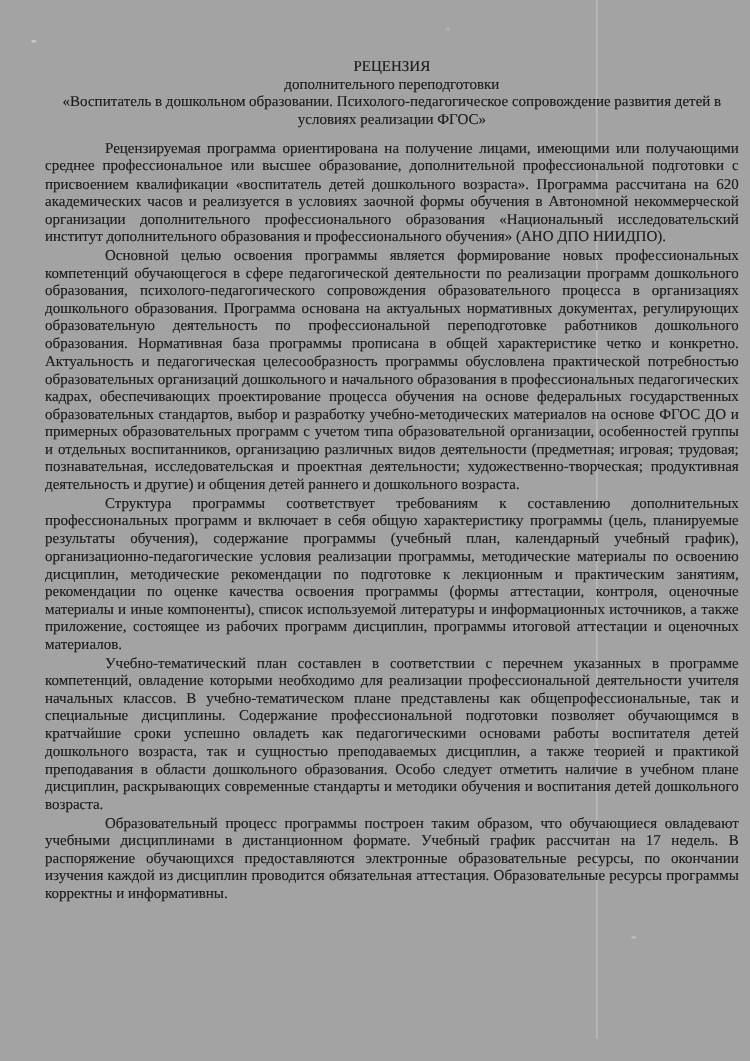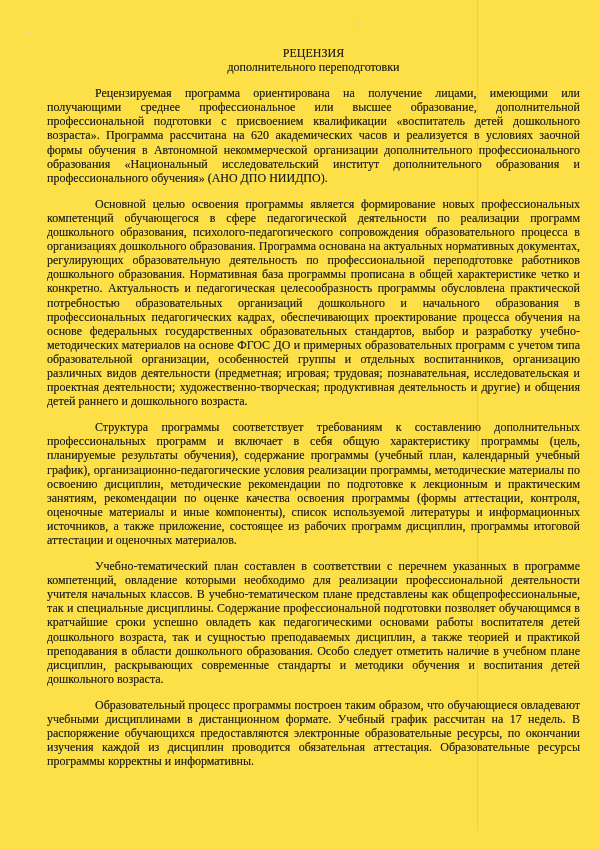--- a/index.html
+++ b/index.html
@@ -10,21 +10,21 @@
   body {
     width: 600px;
     height: 849px;
     position: relative;
     overflow: hidden;
     font-family: "Liberation Serif", "DejaVu Serif", serif;
   }
   .page {
     position: absolute;
     inset: 0;
-    background: #fde047;
+    background: #a3a3a3;
   }
   
   .scan-line {
     position: absolute;
     left: 477px;
     top: 0;
     width: 1px;
     height: 831px;
     background: #c6c6c6;
     opacity: 0.85;
@@ -54,21 +54,21 @@
     text-shadow: 0 0 0.4px rgba(20,20,20,0.5);
   }
   .heading {
     text-align: center;
     margin: 0 0 9px 0;
   }
   .heading div {
     margin: 0;
   }
   .body-text p {
-    margin: 12px;
+    margin: 1px;
     text-align: justify;
     text-indent: 48px;
   }
 </style>
 </head>
 <body>
 
 <div class="page">
 
   <div class="scan-line"></div>
@@ -76,20 +76,21 @@
   <div class="speck speck-2"></div>
   <div class="speck speck-3"></div>
   <div class="speck speck-4"></div>
   <div class="speck speck-5"></div>
 
   <div class="content">
 
     <div class="heading">
       <div>РЕЦЕНЗИЯ</div>
       <div>дополнительного переподготовки</div>
+      <div>«Воспитатель в дошкольном образовании. Психолого-педагогическое сопровождение развития детей в условиях реализации ФГОС»</div>
     </div>
 
     <div class="body-text">
       <p>Рецензируемая программа ориентирована на получение лицами, имеющими или получающими среднее профессиональное или высшее образование, дополнительной профессиональной подготовки с присвоением квалификации «воспитатель детей дошкольного возраста». Программа рассчитана на 620 академических часов и реализуется в условиях заочной формы обучения в Автономной некоммерческой организации дополнительного профессионального образования «Национальный исследовательский институт дополнительного образования и профессионального обучения» (АНО ДПО НИИДПО).</p>
       <p>Основной целью освоения программы является формирование новых профессиональных компетенций обучающегося в сфере педагогической деятельности по реализации программ дошкольного образования, психолого-педагогического сопровождения образовательного процесса в организациях дошкольного образования. Программа основана на актуальных нормативных документах, регулирующих образовательную деятельность по профессиональной переподготовке работников дошкольного образования. Нормативная база программы прописана в общей характеристике четко и конкретно. Актуальность и педагогическая целесообразность программы обусловлена практической потребностью образовательных организаций дошкольного и начального образования в профессиональных педагогических кадрах, обеспечивающих проектирование процесса обучения на основе федеральных государственных образовательных стандартов, выбор и разработку учебно-методических материалов на основе ФГОС ДО и примерных образовательных программ с учетом типа образовательной организации, особенностей группы и отдельных воспитанников, организацию различных видов деятельности (предметная; игровая; трудовая; познавательная, исследовательская и проектная деятельности; художественно-творческая; продуктивная деятельность и другие) и общения детей раннего и дошкольного возраста.</p>
       <p>Структура программы соответствует требованиям к составлению дополнительных профессиональных программ и включает в себя общую характеристику программы (цель, планируемые результаты обучения), содержание программы (учебный план, календарный учебный график), организационно-педагогические условия реализации программы, методические материалы по освоению дисциплин, методические рекомендации по подготовке к лекционным и практическим занятиям, рекомендации по оценке качества освоения программы (формы аттестации, контроля, оценочные материалы и иные компоненты), список используемой литературы и информационных источников, а также приложение, состоящее из рабочих программ дисциплин, программы итоговой аттестации и оценочных материалов.</p>
       <p>Учебно-тематический план составлен в соответствии с перечнем указанных в программе компетенций, овладение которыми необходимо для реализации профессиональной деятельности учителя начальных классов. В учебно-тематическом плане представлены как общепрофессиональные, так и специальные дисциплины. Содержание профессиональной подготовки позволяет обучающимся в кратчайшие сроки успешно овладеть как педагогическими основами работы воспитателя детей дошкольного возраста, так и сущностью преподаваемых дисциплин, а также теорией и практикой преподавания в области дошкольного образования. Особо следует отметить наличие в учебном плане дисциплин, раскрывающих современные стандарты и методики обучения и воспитания детей дошкольного возраста.</p>
       <p>Образовательный процесс программы построен таким образом, что обучающиеся овладевают учебными дисциплинами в дистанционном формате. Учебный график рассчитан на 17 недель. В распоряжение обучающихся предоставляются электронные образовательные ресурсы, по окончании изучения каждой из дисциплин проводится обязательная аттестация. Образовательные ресурсы программы корректны и информативны.</p>
     </div>
 

